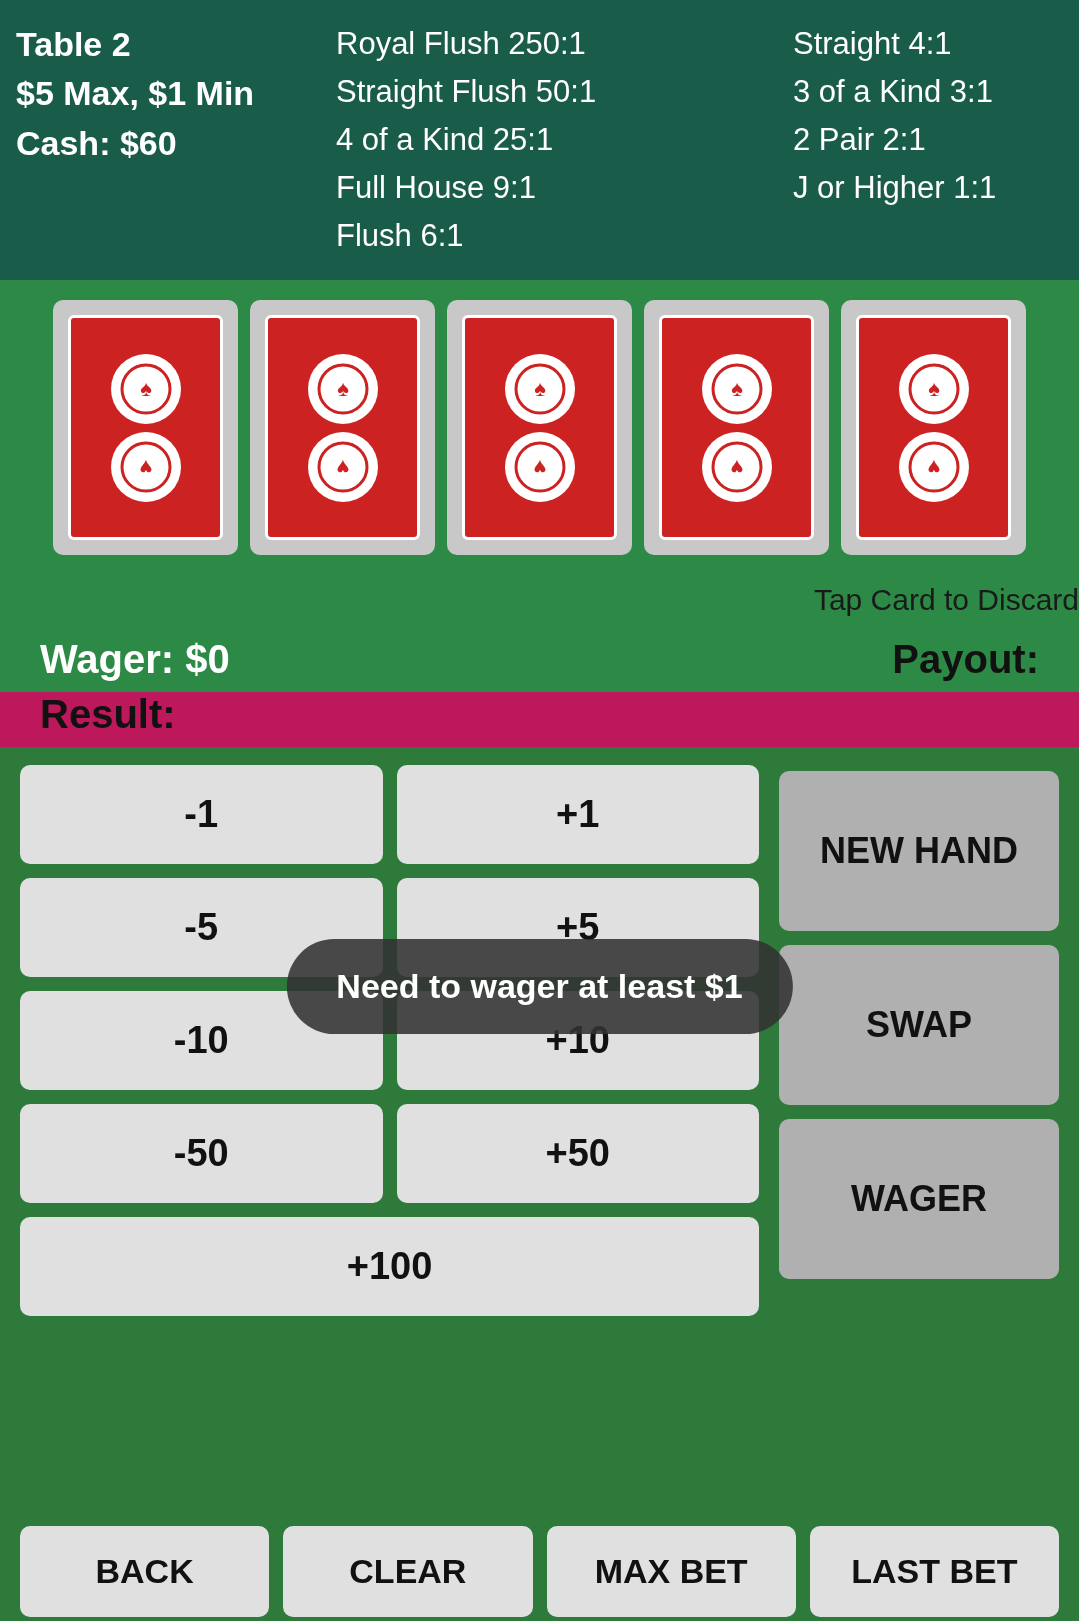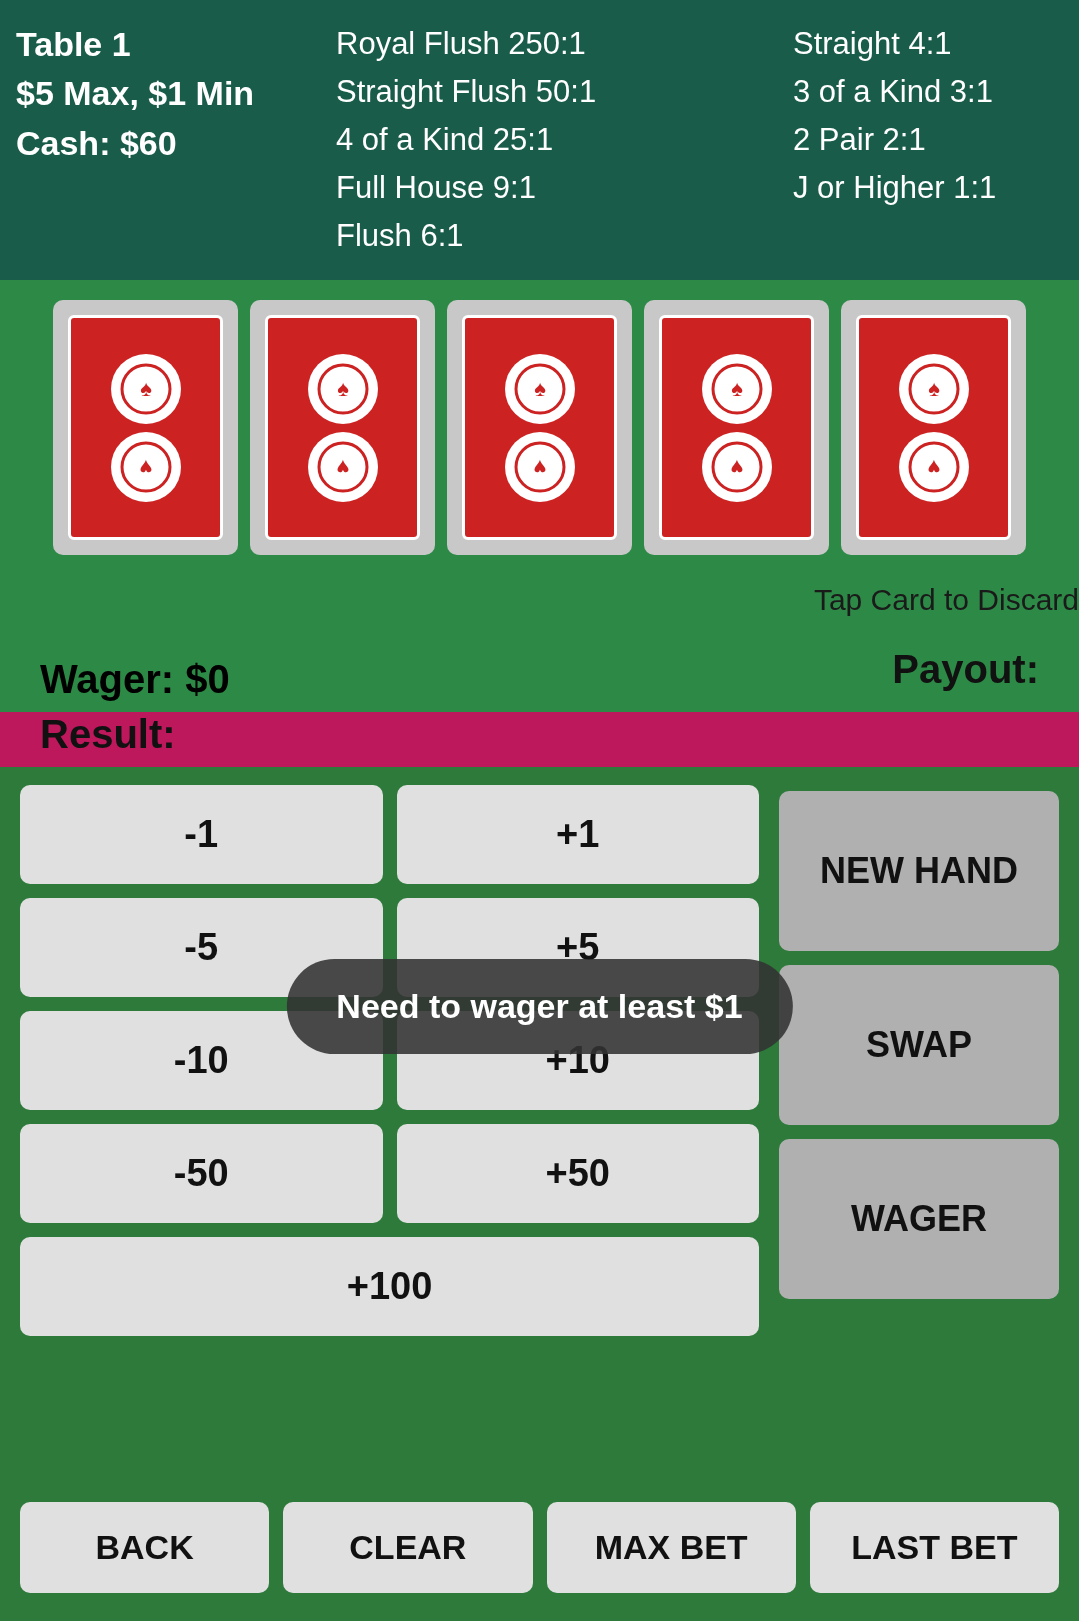--- a/index.html
+++ b/index.html
@@ -104,22 +104,21 @@
       display: flex;
       flex-direction: row;
       align-items: center;
       padding: 10px 40px;
       background: #2d8a46;
     }
     #wager-label {
       flex: 1;
       font-size: 40px;
       font-weight: bold;
-      color: #000000;
-      margin-top: 20px;
+      color: #ffffff;
     }
     #payout-label {
       flex: 1;
       font-size: 40px;
       font-weight: bold;
       color: #111;
       text-align: right;
     }
 
     
@@ -209,41 +208,41 @@
       white-space: nowrap;
       z-index: 10;
       pointer-events: none;
     }
 
     
     #bottom-buttons {
       display: flex;
       flex-direction: row;
       gap: 14px;
-      padding: 10px 20px 28px 20px;
+      padding: 10px 20px 4px 20px;
       background: #2d7a3a;
     }
     .btn-bottom {
       flex: 1;
       background: #e0e0e0;
       border: none;
       border-radius: 10px;
       font-size: 34px;
       font-weight: bold;
       color: #111;
       padding: 26px 10px;
       cursor: pointer;
     }
   </style>
 </head>
 <body>
 
 <div id="header">
   <div id="header-left">
-    <div>Table 1</div>
+    <div>Table 2</div>
     <div>$5 Max, $1 Min</div>
     <div>Cash: $60</div>
   </div>
   <div id="header-middle">
     <div>Royal Flush 250:1</div>
     <div>Straight Flush 50:1</div>
     <div>4 of a Kind 25:1</div>
     <div>Full House 9:1</div>
     <div>Flush 6:1</div>
   </div>

